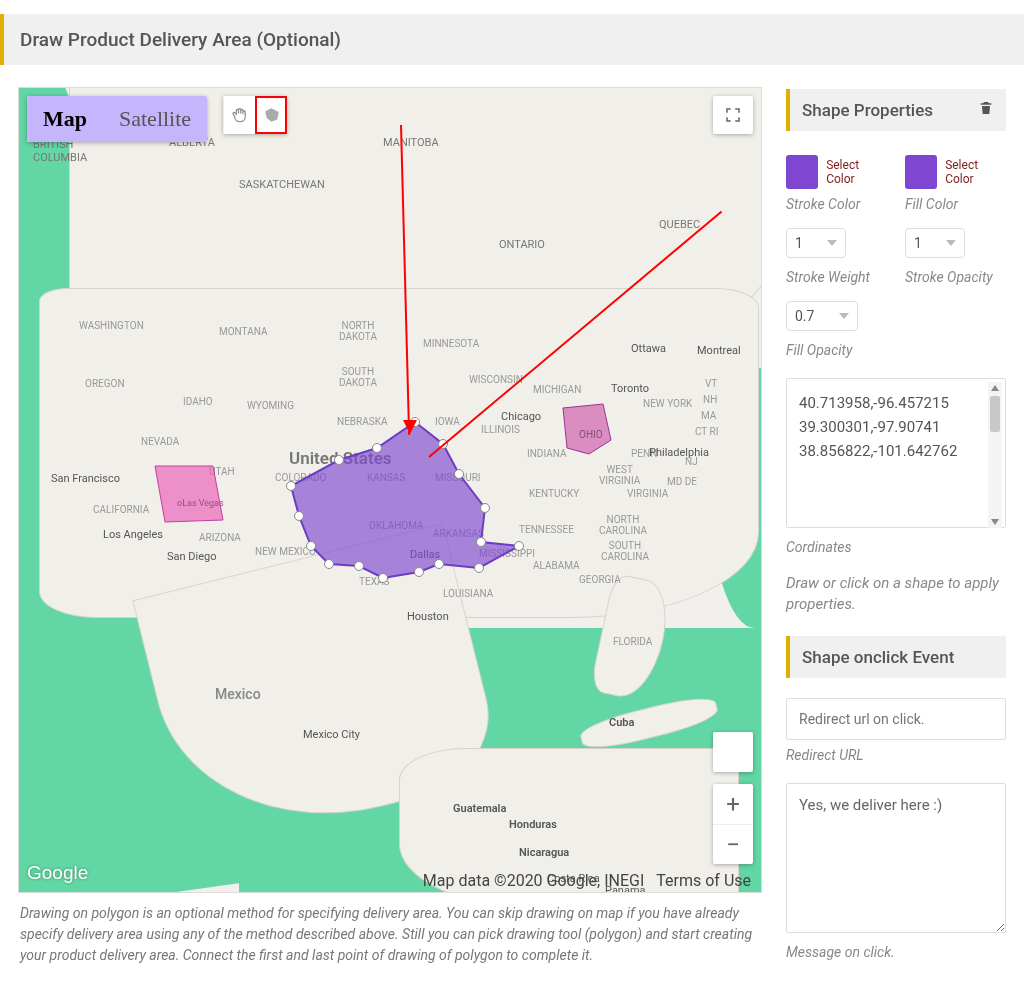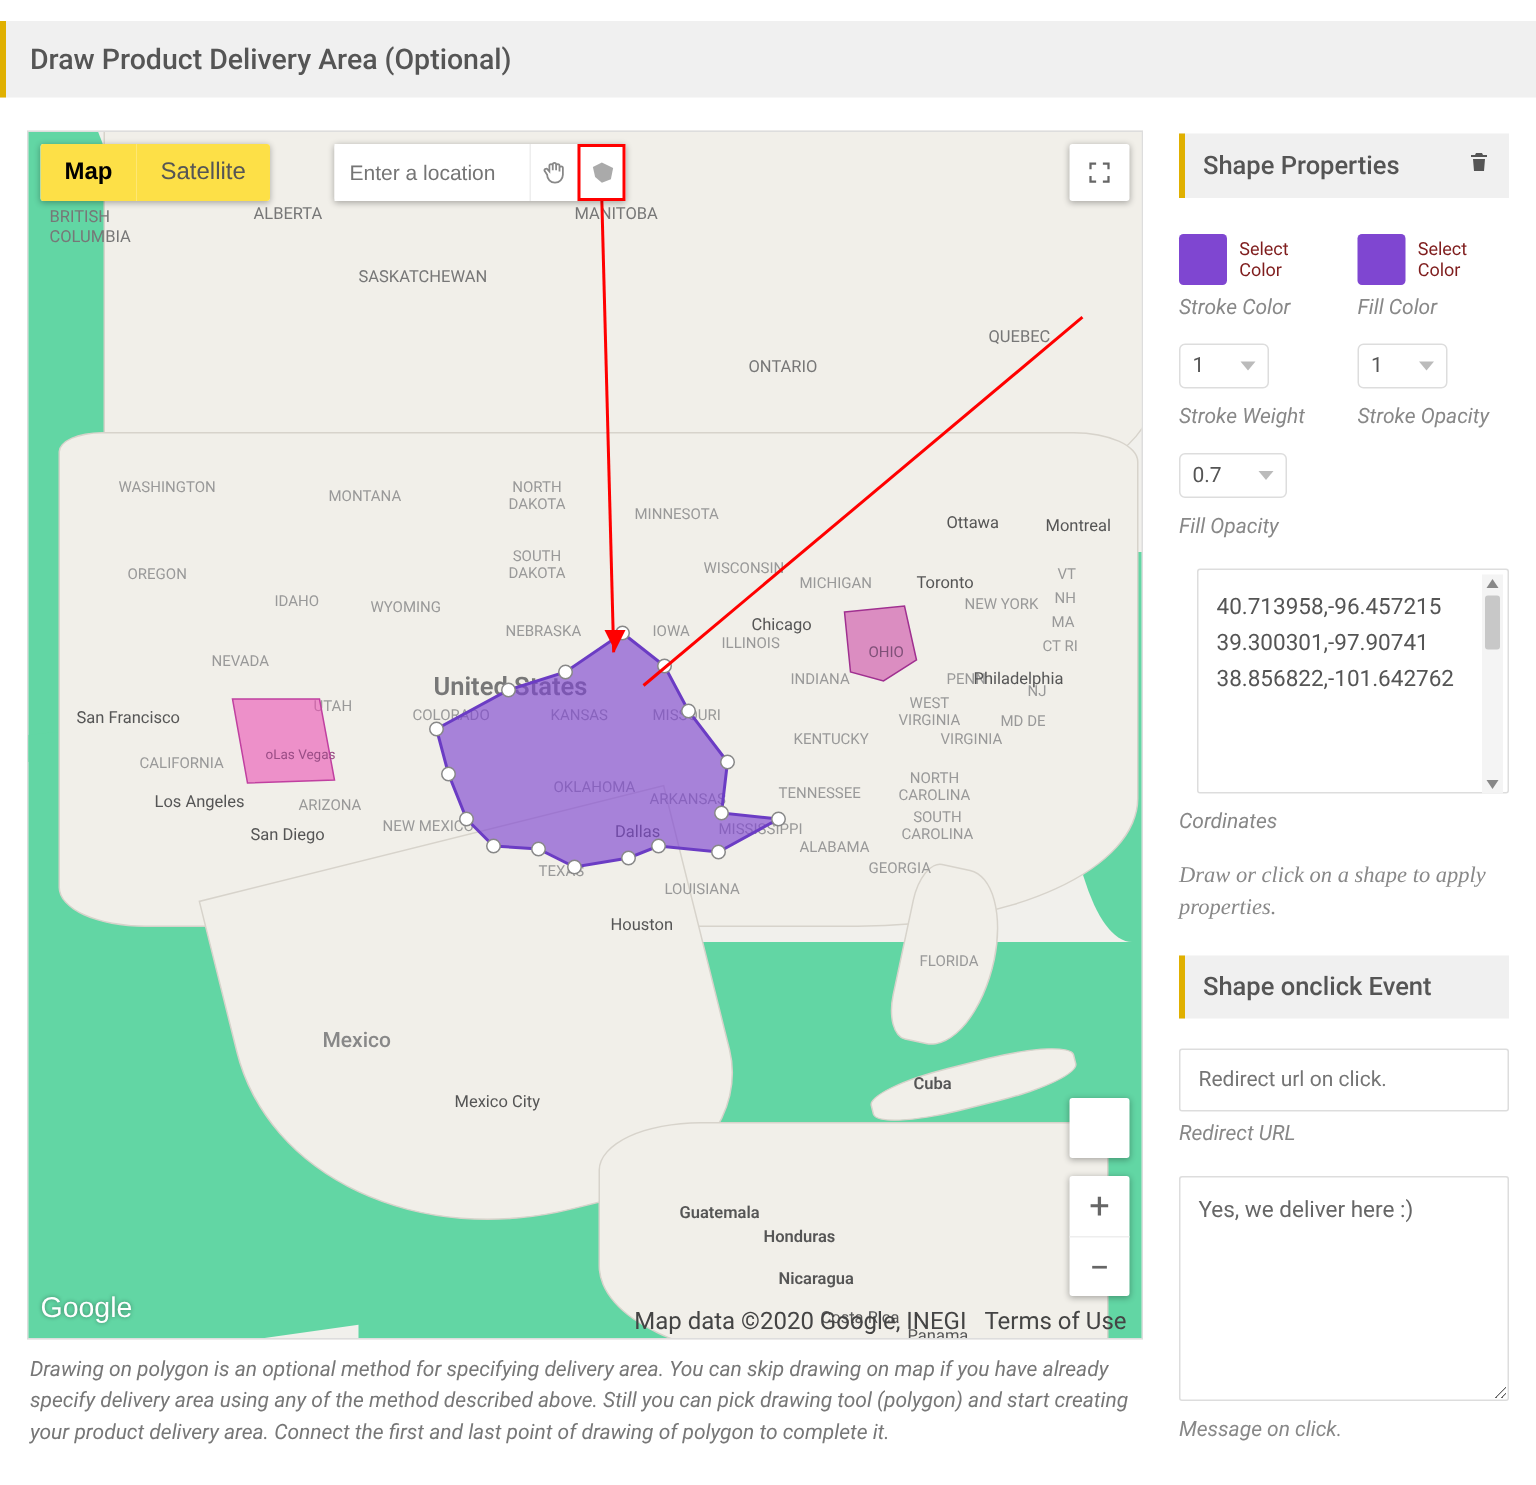--- a/index.html
+++ b/index.html
@@ -12,21 +12,21 @@
   .map-frame { position: relative; width: 744px; height: 806px; background: #f1f0ec; border: 1px solid #ddd; overflow: hidden; }
   .ocean { position: absolute; background: #62d6a4; }
   .land { position: absolute; background: #f1efe9; border: 1px solid #d7d3cb; }
   .map-label { position: absolute; font-size: 11px; color: #777; white-space: nowrap; }
   .map-label.big { font-size: 17px; color: #888; font-weight: 500; }
   .state-label { position:absolute; font-size:10px; color:#999; white-space:nowrap;}
   .city-label { position:absolute; font-size:11px; color:#555; white-space:nowrap;}
   .country-label { position:absolute; font-size:14px; color:#888; font-weight:500; white-space:nowrap;}
   
   .map-type { position:absolute; top:8px; left:8px; display:flex; background:#fff; box-shadow:0 1px 4px rgba(0,0,0,0.3); border-radius:2px; overflow:hidden; z-index:30;}
-  .map-type button { border:none; background:#fde047; padding:10px 16px; font-size:16px; color:#555; cursor:pointer;}
+  .map-type button { border:none; background:#c4b5fd; padding:10px 16px; font-size:22px; color:#555; cursor:pointer;font-family:Liberation Serif, serif;}
   .map-type button.active { font-weight:700; color:#000;}
   .search-bar { position:absolute; top:8px; left:204px; display:flex; background:#fff; box-shadow:0 1px 4px rgba(0,0,0,0.3); border-radius:2px; z-index:30;}
   .search-input { border:none; padding:8px 10px; width:130px; font-size:14px; color:#999; outline:none;}
   .tool-btn { width:32px; height:38px; display:flex; align-items:center; justify-content:center; border-left:1px solid #eee; cursor:pointer; background:#fff;}
   .tool-btn.highlighted { outline:2px solid #f00; outline-offset:-2px;}
   .fullscreen-btn { position:absolute; top:8px; right:8px; width:40px; height:38px; background:#fff; box-shadow:0 1px 4px rgba(0,0,0,0.3); border-radius:2px; display:flex; align-items:center; justify-content:center; cursor:pointer; z-index:30;}
   .zoom-ctrl { position:absolute; right:8px; bottom:28px; width:40px; background:#fff; box-shadow:0 1px 4px rgba(0,0,0,0.3); border-radius:2px; z-index:30;}
   .zoom-ctrl div { height:40px; display:flex; align-items:center; justify-content:center; font-size:24px; color:#666; cursor:pointer;}
   .zoom-ctrl div + div { border-top:1px solid #eee;}
   .layer-sq { position:absolute; right:8px; bottom:120px; width:40px; height:40px; background:#fff; box-shadow:0 1px 4px rgba(0,0,0,0.3); border-radius:2px; z-index:30;}
@@ -44,29 +44,29 @@
   .side-header { background:#f0f0f0; border-left:4px solid #e0b000; padding:11px 12px; font-size:17px; color:#555; font-weight:500; display:flex; align-items:center; justify-content:space-between; margin-bottom:24px;}
   .trash-icon { cursor:pointer;}
   .prop-row { display:flex; gap:18px; margin-bottom:8px;}
   .prop-col { flex:1;}
   .color-pick { display:flex; align-items:center; gap:8px; margin-bottom:6px;}
   .swatch { width:34px; height:34px; background:#7f46d1; border-radius:3px; cursor:pointer;}
   .pick-label { font-size:12px; color:#7f1d1d; cursor:pointer;}
   .field-label { font-style:italic; color:#888; font-size:14px; margin-top:6px; line-height:1.35;}
   .select-like { display:inline-flex; align-items:center; justify-content:space-between; min-width:60px; padding:6px 8px; border:1px solid #ddd; border-radius:4px; background:#fff; font-size:14px; color:#555; cursor:pointer; margin-bottom:4px;}
   .caret-down { width:0; height:0; border-left:5px solid transparent; border-right:5px solid transparent; border-top:6px solid #bbb; margin-left:8px;}
-  .coord-box { position:relative;margin-left:12px; }
+  .coord-box { position:relative; }
   .coord-textarea { width:100%; height:150px; border:1px solid #ddd; border-radius:2px; padding:12px 22px 12px 12px; font-size:15px; color:#555; font-family:inherit; resize:none; line-height:1.6; overflow:hidden;}
   .faux-scroll { position:absolute; top:4px; right:4px; bottom:4px; width:14px; background:#f4f4f4;}
   .faux-thumb { position:absolute; top:0; left:2px; right:2px; height:36px; background:#c8c8c8; border-radius:2px;}
   .faux-arrow { position:absolute; left:0; right:0; height:12px; display:flex; align-items:center; justify-content:center;}
   .faux-arrow.up { top:0;} .faux-arrow.down { bottom:0;}
   .faux-arrow div { width:0;height:0;border-left:4px solid transparent;border-right:4px solid transparent;}
   .faux-arrow.up div{border-bottom:6px solid #888;} .faux-arrow.down div{border-top:6px solid #888;}
-  .hint-text { font-style:italic; color:#888; font-size:15px; margin:16px 0 20px 0; line-height:1.45;font-family:Liberation Serif, serif;}
+  .hint-text { font-style:italic; color:#888; font-size:15px; margin:16px 0 20px 0; line-height:1.45;}
   .text-input { width:100%; border:1px solid #ddd; border-radius:2px; padding:12px; font-size:14px; color:#555; font-family:inherit;}
   .msg-textarea { width:100%; height:150px; border:1px solid #ddd; border-radius:2px; padding:12px; font-size:15px; color:#666; font-family:inherit; resize:both;}
 </style>
 </head>
 <body>
 
 <div class="panel-header">Draw Product Delivery Area (Optional)</div>
 
 <div class="layout">
   <div class="map-col">
@@ -195,21 +195,20 @@
       <div class="city-label" style="left:678px;top:256px">Montreal</div>
       <div class="city-label" style="left:630px;top:358px">Philadelphia</div>
       <div class="city-label" style="left:284px;top:640px">Mexico City</div>
       <div class="city-label" style="left:586px;top:796px">Panama</div>
 
       <div class="map-type">
         <button class="active">Map</button>
         <button>Satellite</button>
       </div>
       <div class="search-bar">
-        <input class="search-input" placeholder="Enter a location" style="">
         <div class="tool-btn">
           <svg width="18" height="18" viewBox="0 0 24 24">
               <path fill="none" stroke="#888" stroke-width="1.6" d="M7 11V6a1.5 1.5 0 013 0v4V5a1.5 1.5 0 013 0v5V6a1.5 1.5 0 013 0v5V8a1.5 1.5 0 013 0v6c0 4-3 7-7 7s-7-3-7-7l-2-3a1.5 1.5 0 012.4-1.8L7 11z"></path>
             </svg>
         </div>
         <div class="tool-btn highlighted">
           <svg width="18" height="18" viewBox="0 0 24 24">
               <path fill="#aaa" d="M3 7l8-4 10 5-2 10-8 3-6-5z"></path>
             </svg>
         </div>

